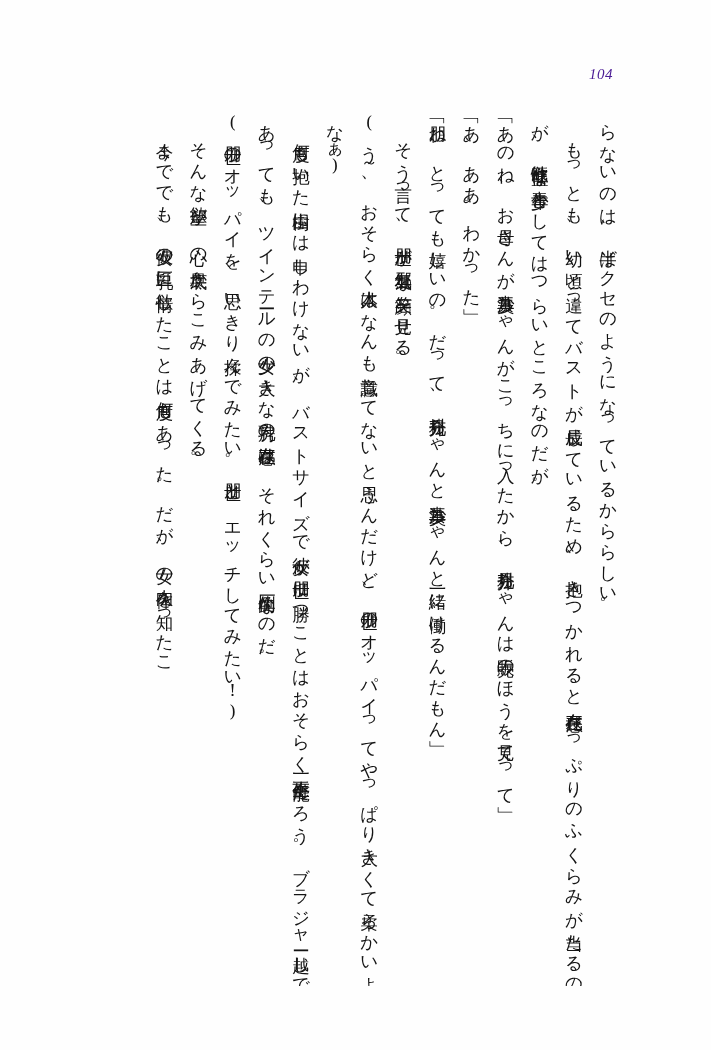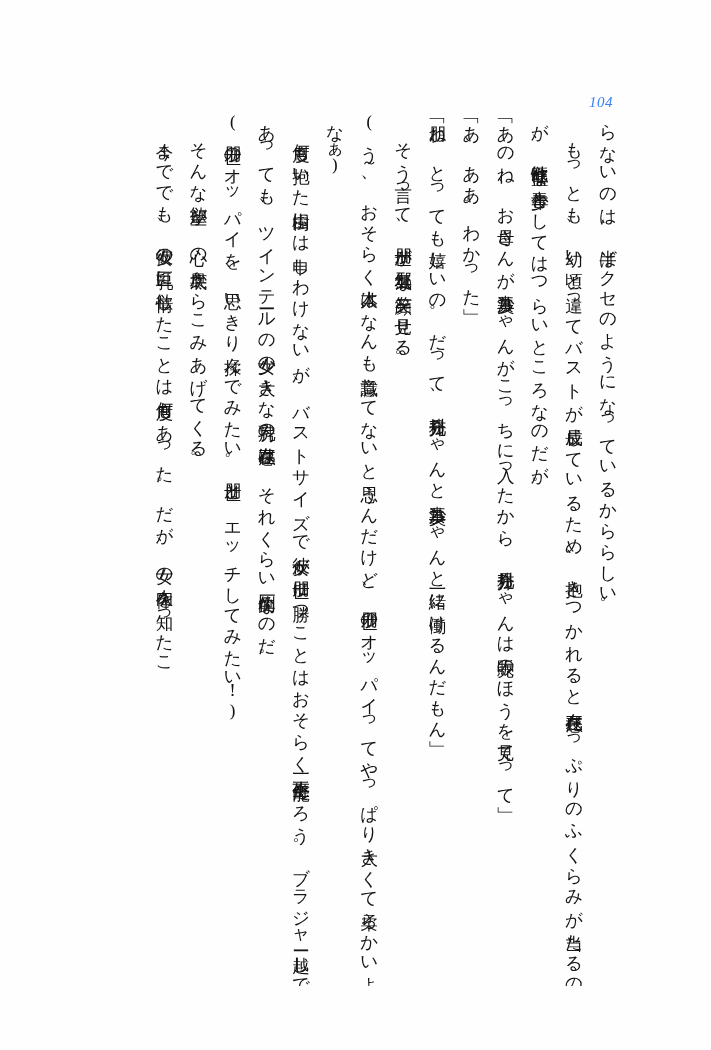--- a/index.html
+++ b/index.html
@@ -22,22 +22,21 @@
     background: #fefefe;
   }
   .page-number {
     position: absolute;
     top: 66px;
     right: 98px;
     font-family: "Liberation Serif", serif;
     font-style: italic;
     font-size: 15px;
     letter-spacing: 0.5px;
-    color: #3b82f6;
-    margin-top: 28px;
+    color: #4c1d95;
   }
   .body-text {
     position: absolute;
     top: 112px;
     right: 86px;
     left: 62px;
     bottom: 64px;
     writing-mode: vertical-rl;
     text-orientation: upright;
     font-family: "DejaVu Serif", serif;

